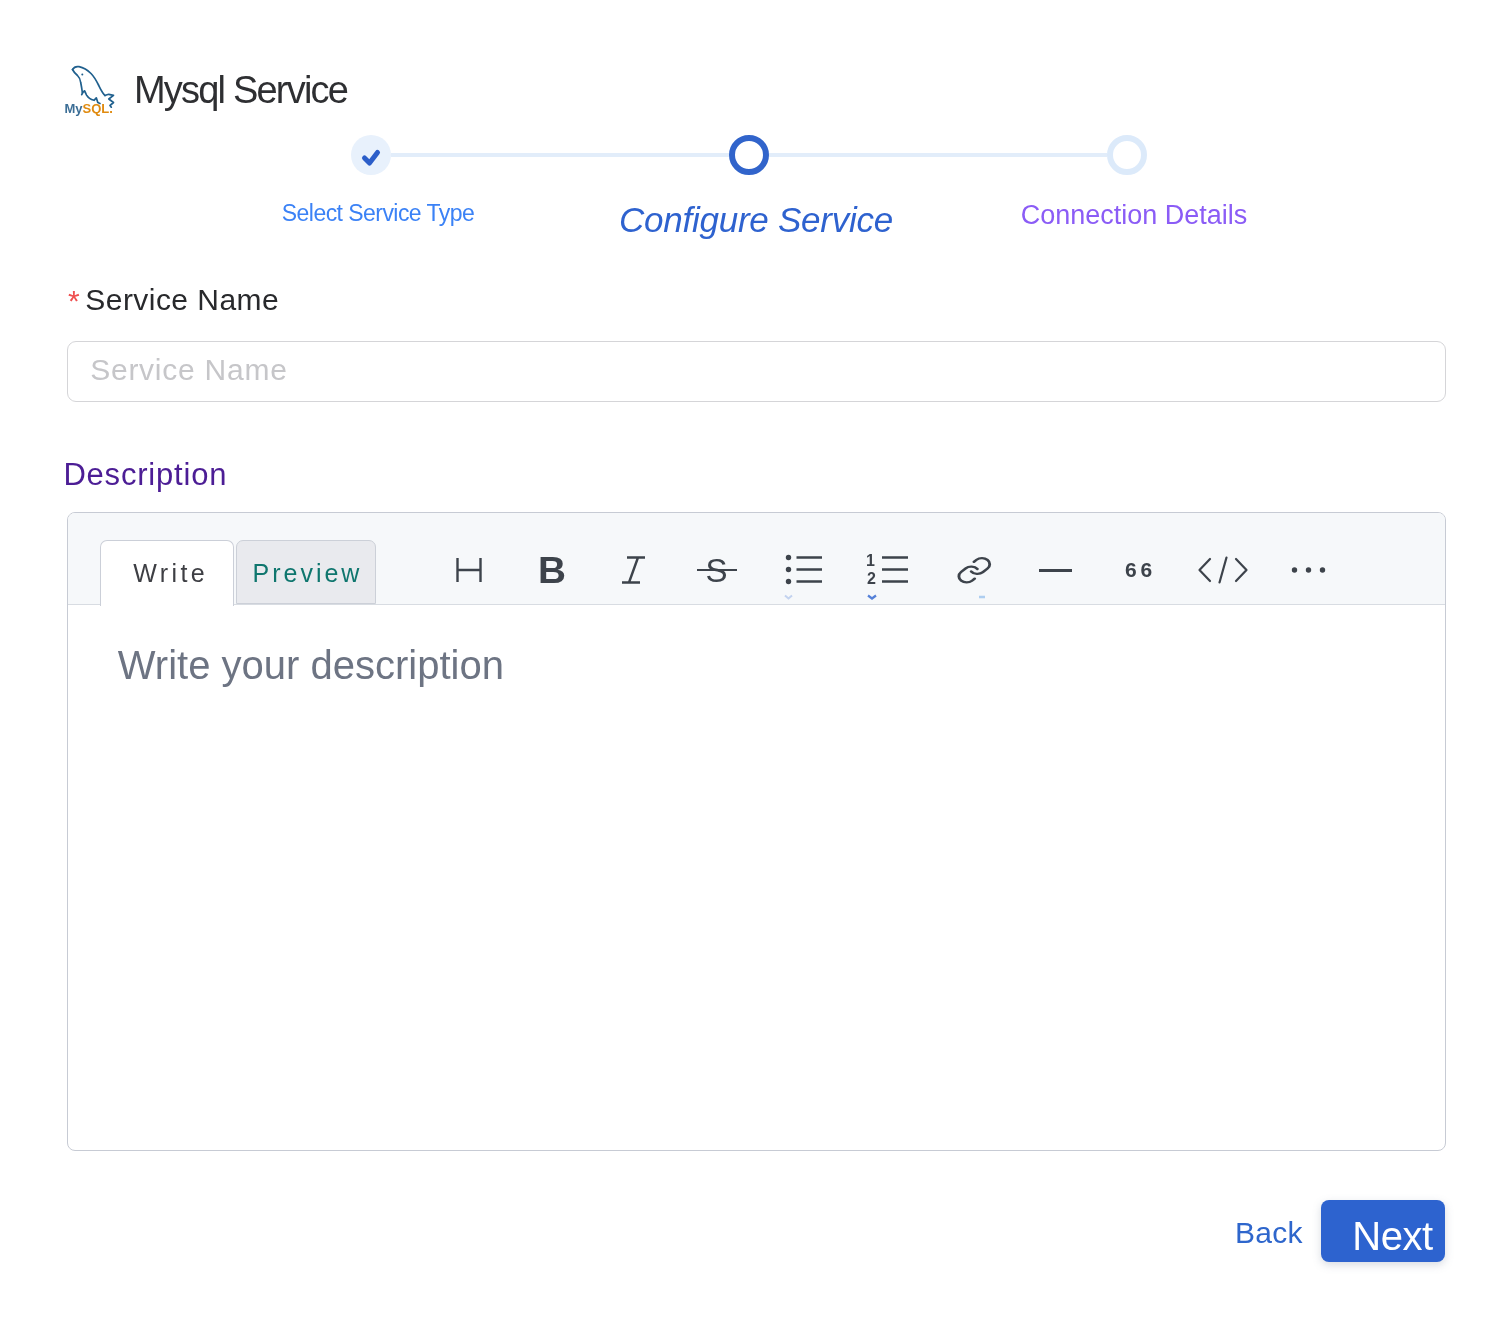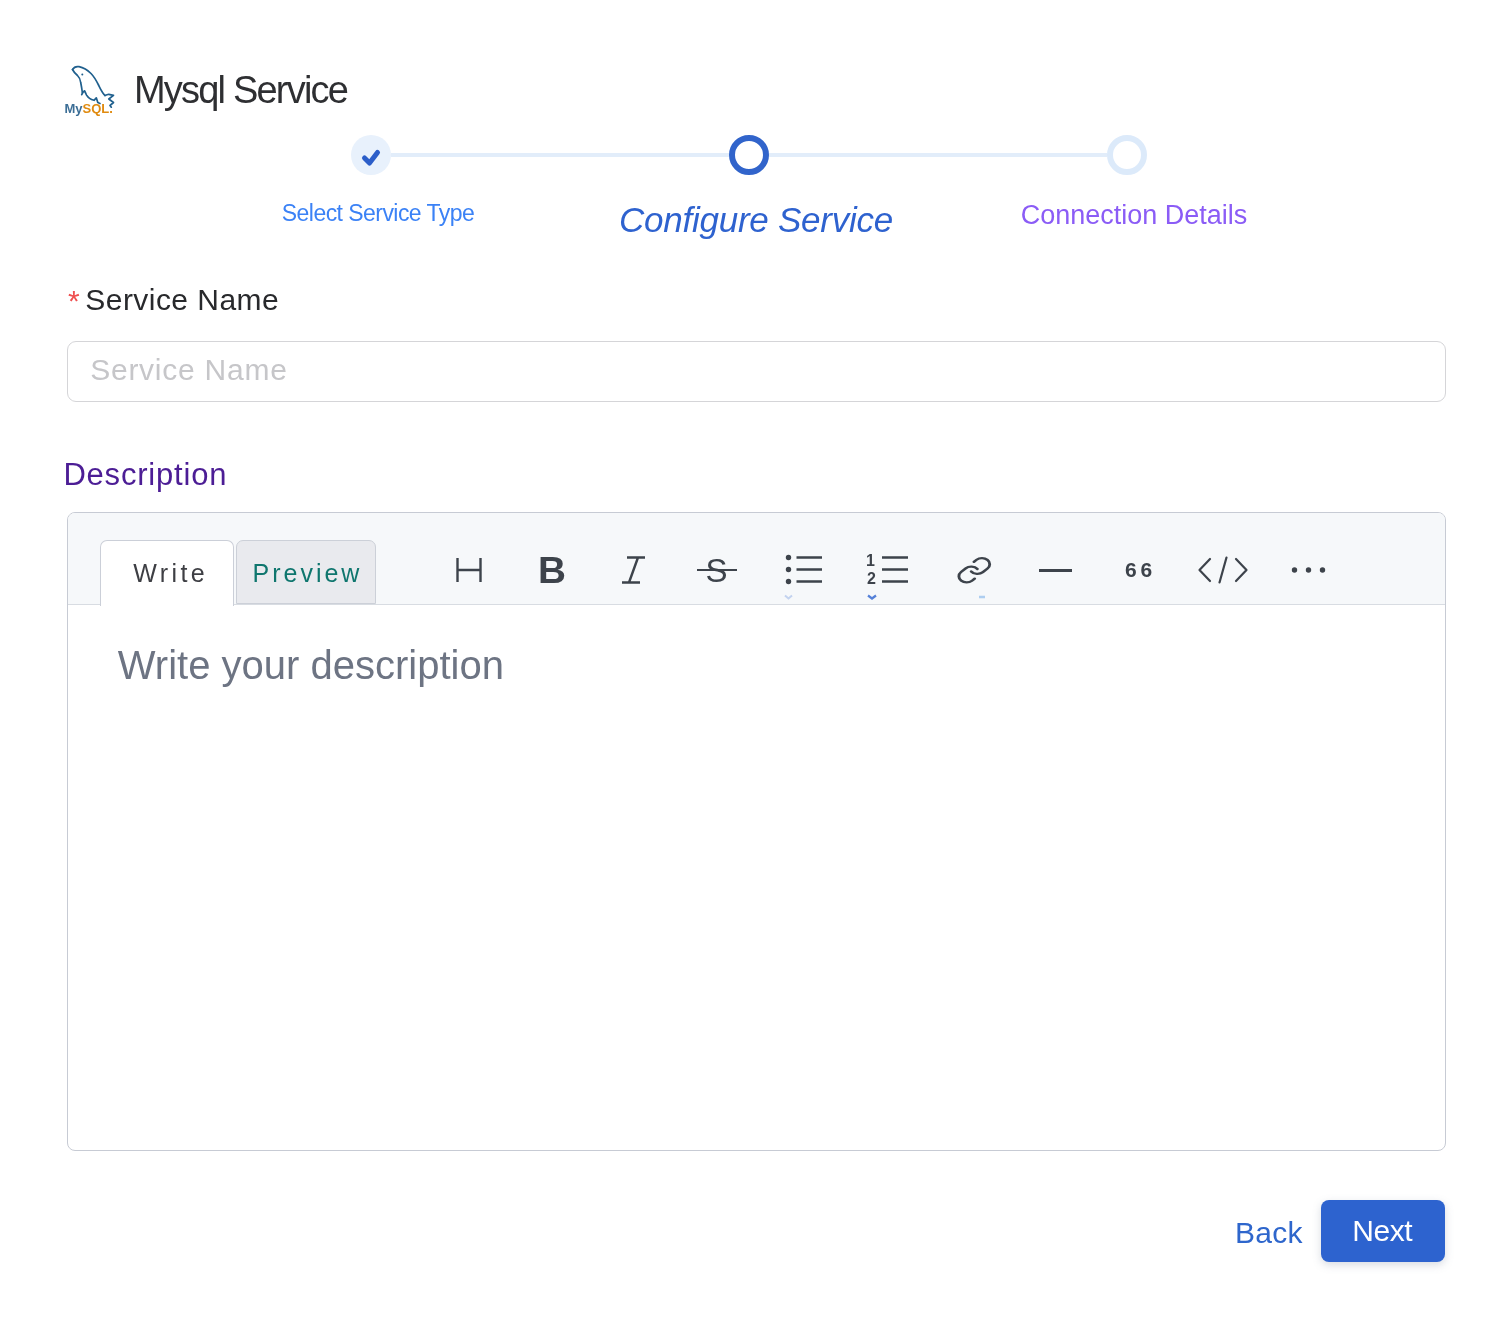--- a/index.html
+++ b/index.html
@@ -92,13 +92,13 @@
     <circle cx="1294.5" cy="570" r="2.7"></circle>
       <circle cx="1308.5" cy="570" r="2.7"></circle>
       <circle cx="1322.5" cy="570" r="2.7"></circle>
   </g>
 </svg>
 
 <div class="t" style="left:117.8px;top:645px;font-size:40px;letter-spacing:0px;color:#6d7483;">Write your description</div>
 
 <div class="t" style="left:1205px;top:1217.5px;font-size:30px;letter-spacing:0.3px;color:#2e66cc;margin-left:30px;">Back</div>
 <div class="abs" style="left:1321px;top:1200px;width:124px;height:62px;background:#2d63cf;border-radius:8px;box-shadow:0 3px 8px rgba(100,116,139,0.25);"></div>
-<div class="t" style="left:1352.2px;top:1216.2px;font-size:30px;letter-spacing:-0.4px;color:#ffffff;z-index:2;">Next</div>
+<div class="t" style="left:1352.2px;top:1216.2px;font-size:40px;letter-spacing:-0.4px;color:#ffffff;z-index:2;">Next</div>
 
 </body></html>

